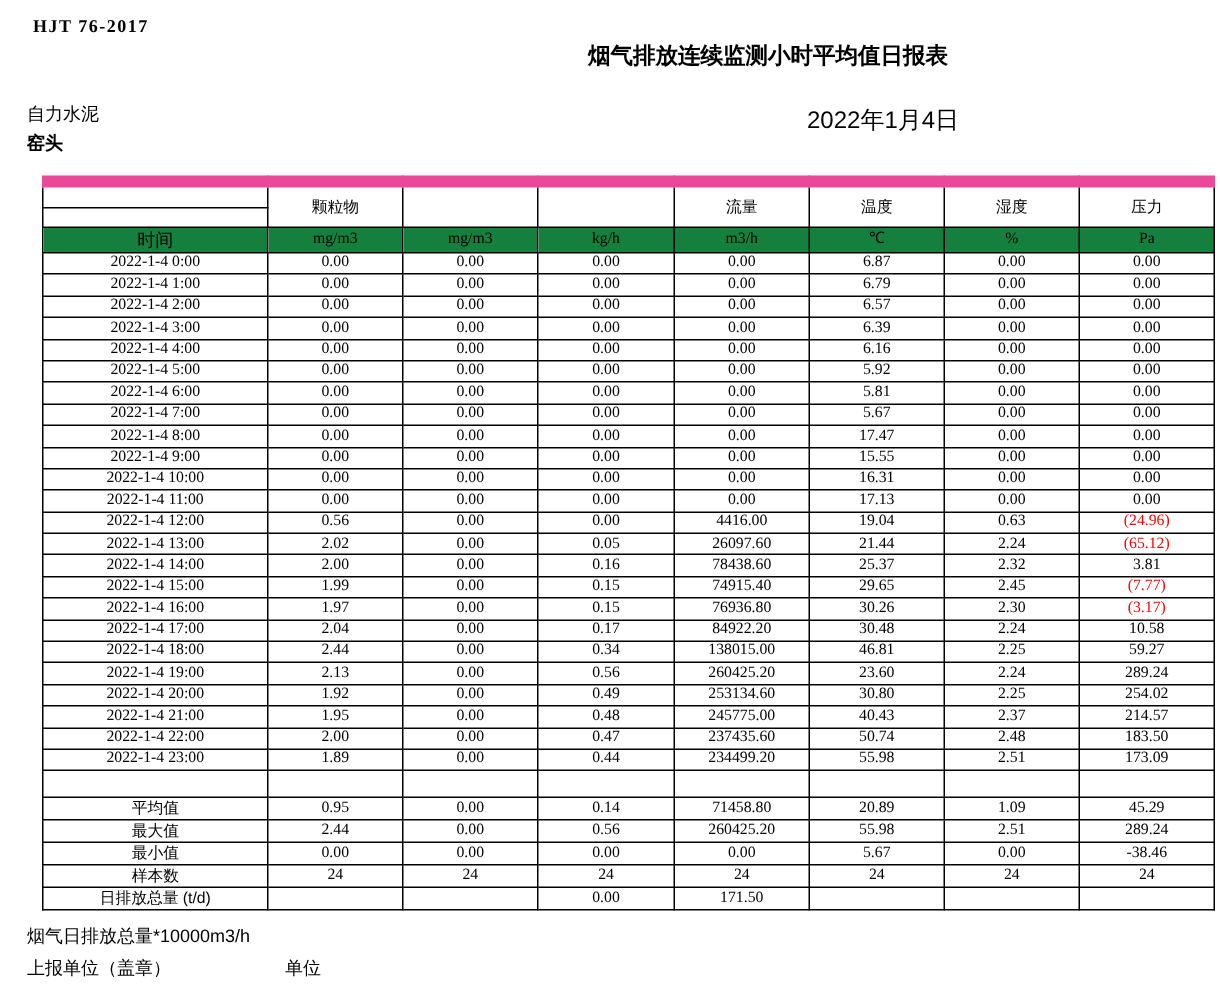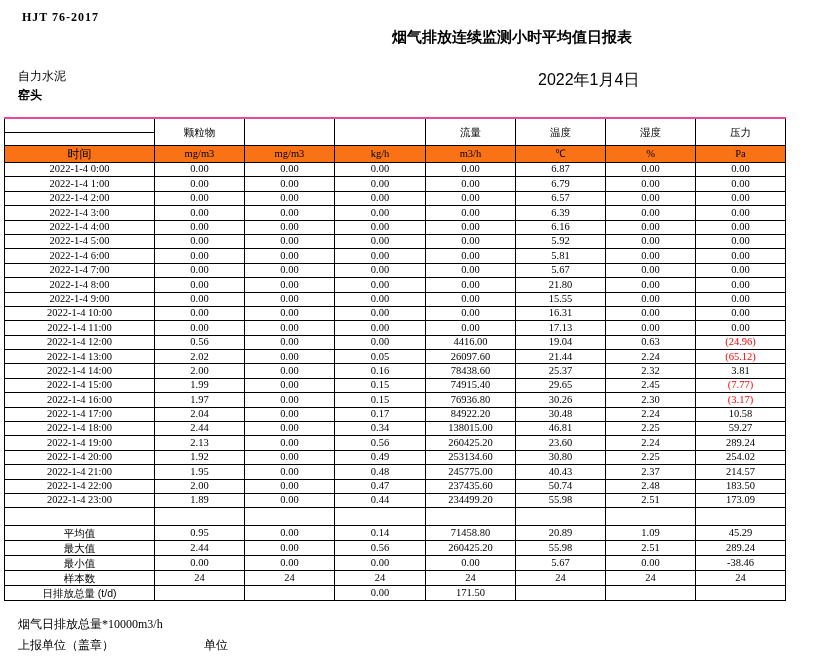--- a/index.html
+++ b/index.html
@@ -36,72 +36,72 @@
     font-family: "Liberation Sans", sans-serif;
   }
   .report-date {
     left: 538px; top: 70px;
     font-size: 16px;
     font-family: "Liberation Sans", sans-serif;
   }
 
   table.report {
     position: absolute;
-    left: 4px; top: 117px;
+    left: 28px; top: 117px;
     border-collapse: collapse;
     table-layout: fixed;
     width: 781px;
-    border-top: 2px solid #ec4899;
+    border-top: 8px solid #ec4899;
   }
   table.report td {
     border: 1px solid #000;
     text-align: center;
     vertical-align: middle;
     padding: 0 2px;
     overflow: hidden;
     white-space: nowrap;
     font-size: 10.5px;
     line-height: 1;
   }
   tr.h-sub td { height: 12.5px; }
   td.h-group {
     font-size: 12px;
     font-family: "Liberation Sans", sans-serif;
   }
   tr.unit-row td {
-    background: #f97316;
+    background: #15803d;
     height: 16px;
     font-size: 10.5px;
   }
   tr.unit-row td.time-head {
     font-size: 12px;
     font-family: "Liberation Sans", sans-serif;
   }
   tr.data-row td { height: 13.4px; }
   tr.spacer-row td { height: 17px; }
   tr.summary-row td { height: 14px; }
   td.slabel {
     font-size: 11.5px;
     font-family: "Liberation Sans", sans-serif;
     margin-left: 12px;
   }
   td.neg { color: #ff0000; }
 
   .footer-line1 {
     left: 18px; top: 616px;
     font-size: 12px;
-    font-family: Liberation Serif, serif;
+    font-family: Liberation Sans, sans-serif;
   }
   .footer-line2 {
     left: 18px; top: 637px;
     font-size: 12px;
     font-family: Liberation Serif, serif;
   }
   .footer-unit {
-    left: 204px; top: 637px;
+    left: 190px; top: 637px;
     font-size: 12px;
     font-family: Liberation Mono, monospace;
   }
 </style>
 </head>
 <body>
 
 <div class="abs doc-code">HJT 76-2017</div>
 <div class="abs page-title">烟气排放连续监测小时平均值日报表</div>
 <div class="abs company-name">自力水泥</div>
@@ -224,21 +224,21 @@
         <td>5.67</td>
         <td>0.00</td>
         <td>0.00</td>
       </tr>
       <tr class="data-row">
         <td class="time">2022-1-4 8:00</td>
         <td>0.00</td>
         <td>0.00</td>
         <td>0.00</td>
         <td>0.00</td>
-        <td>21.80</td>
+        <td>17.47</td>
         <td>0.00</td>
         <td>0.00</td>
       </tr>
       <tr class="data-row">
         <td class="time">2022-1-4 9:00</td>
         <td>0.00</td>
         <td>0.00</td>
         <td>0.00</td>
         <td>0.00</td>
         <td>15.55</td>

